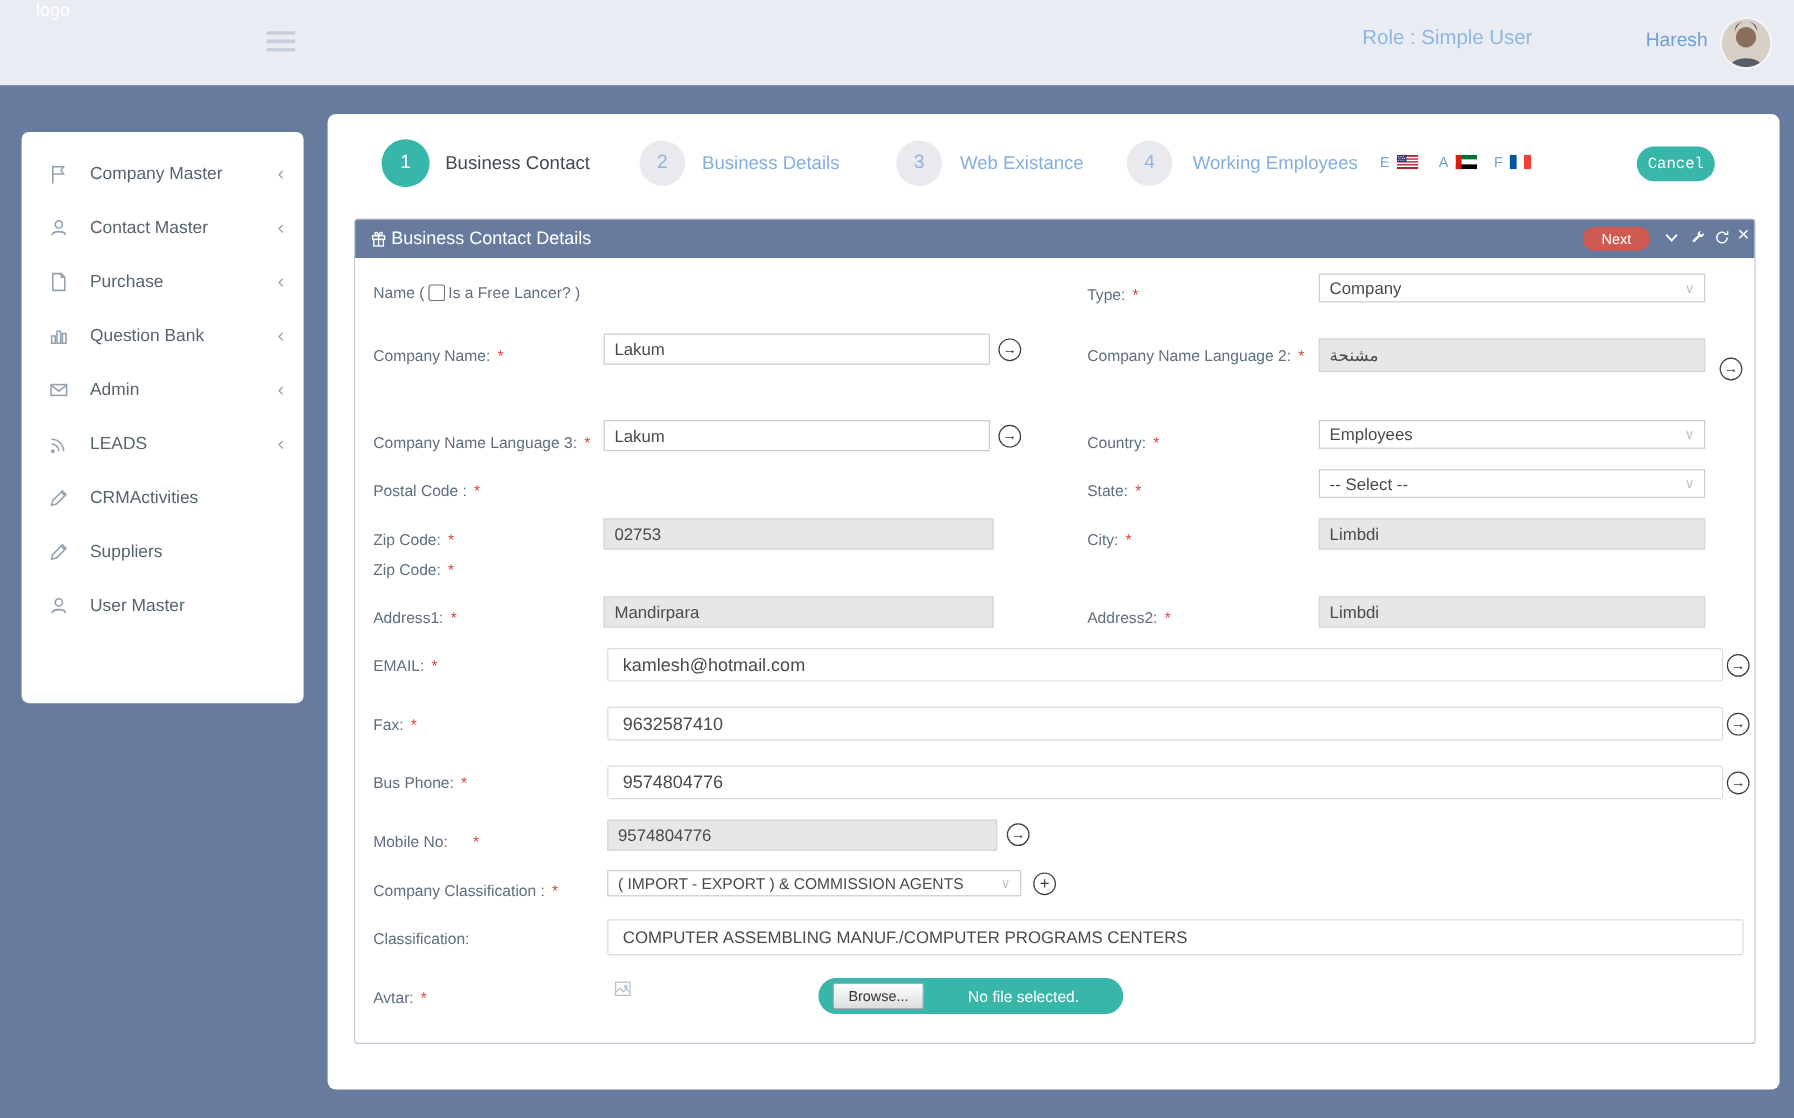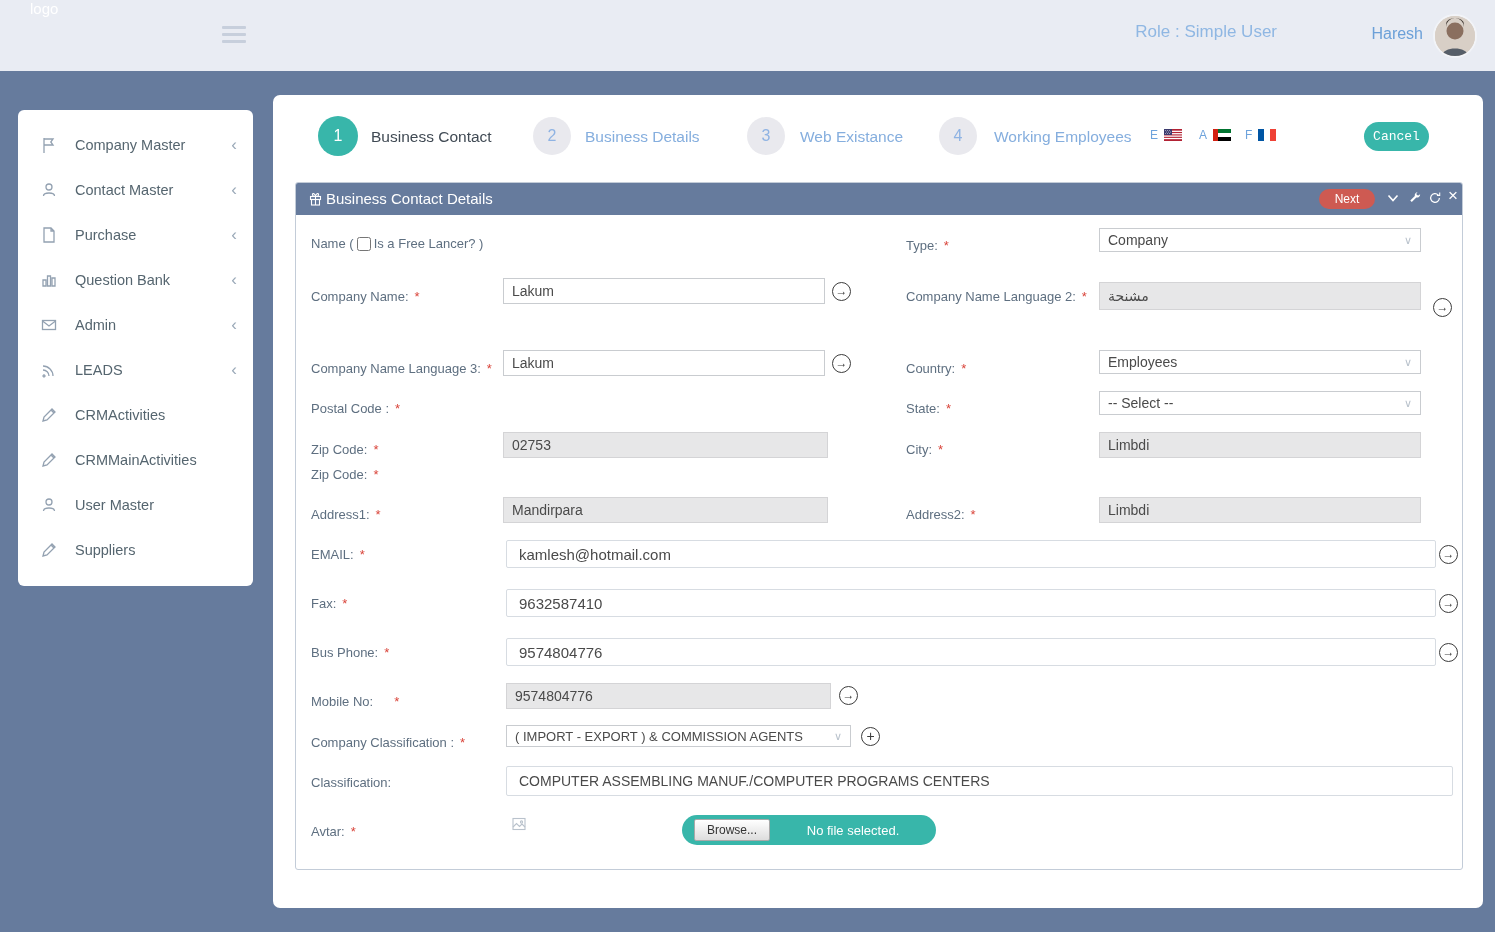--- a/index.html
+++ b/index.html
@@ -153,38 +153,30 @@
         </svg>
       </span>
     <span class="slabel">CRMActivities</span>
   </div>
   <div class="sitem">
     <span class="sicon">
         <svg width="18" height="18" viewBox="0 0 18 18" fill="none" stroke="currentColor" stroke-width="1.3">
           <path d="M3 15l1-4 8-8 3 3-8 8zM11 4l3 3"></path>
         </svg>
       </span>
-    <span class="slabel">CRMMainActivities</span>
+    <span class="slabel">Suppliers</span>
   </div>
   <div class="sitem">
     <span class="sicon">
         <svg width="18" height="18" viewBox="0 0 18 18" fill="none" stroke="currentColor" stroke-width="1.3">
           <circle cx="9" cy="6" r="3"></circle>
           <path d="M3.5 15c0-4 11-4 11 0"></path>
         </svg>
       </span>
     <span class="slabel">User Master</span>
-  </div>
-  <div class="sitem">
-    <span class="sicon">
-        <svg width="18" height="18" viewBox="0 0 18 18" fill="none" stroke="currentColor" stroke-width="1.3">
-          <path d="M3 15l1-4 8-8 3 3-8 8zM11 4l3 3"></path>
-        </svg>
-      </span>
-    <span class="slabel">Suppliers</span>
   </div>
 </div>
 
 <div class="main">
 
   <div class="stc active" style="left:45px;top:21px;">1</div>
   <div class="stl active" style="left:98px;">Business Contact</div>
 
   <div class="stc" style="left:260px;top:22px;width:38px;height:38px;line-height:38px;">2</div>
   <div class="stl" style="left:312px;">Business Details</div>

